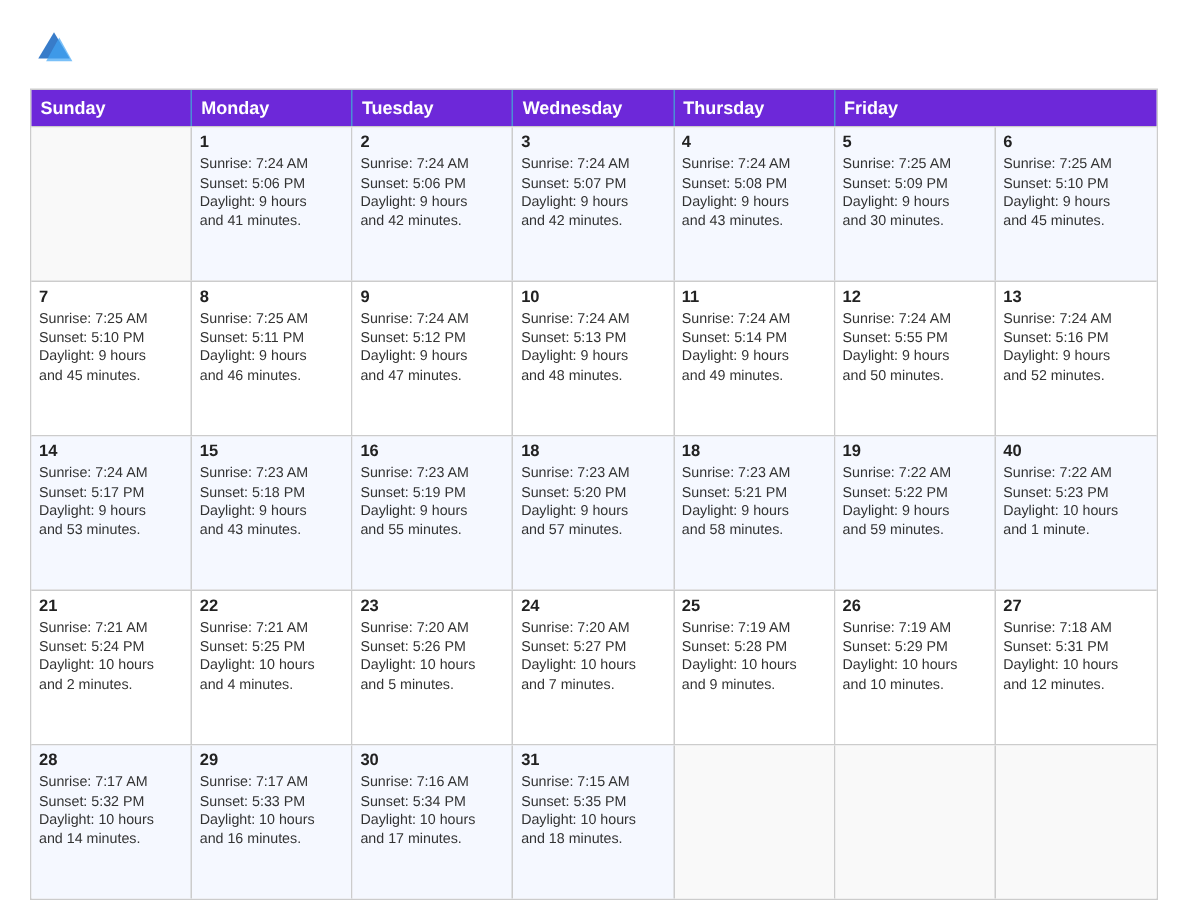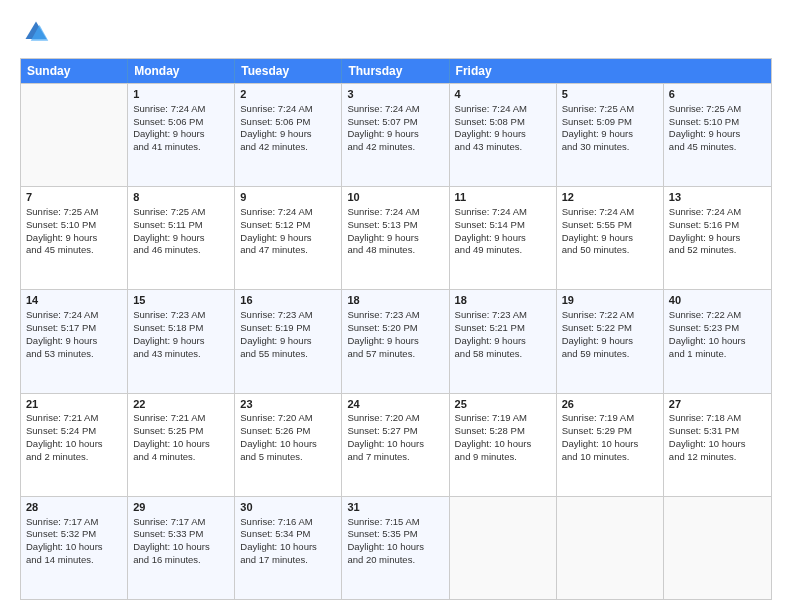--- a/index.html
+++ b/index.html
@@ -55,21 +55,21 @@
     }
     .calendar {
       flex: 1;
       display: flex;
       flex-direction: column;
       border: 1px solid #ccc;
     }
     .cal-header-row {
       display: grid;
       grid-template-columns: repeat(7, 1fr);
-      background: #3b82f6;
+      background: #6d28d9;
     }
     .cal-header-cell {
       color: #fff;
       font-size: 12px;
       font-weight: bold;
       padding: 5px 6px;
       text-align: left;
       border-right: 1px solid #4a8fd5;
     }
     .cal-header-cell:last-child { border-right: none; }
@@ -131,20 +131,21 @@
       <div class="month-title"></div>
       <div class="location"></div>
     </div>
   </div>
 
   <div class="calendar">
     <div class="cal-header-row">
     <div class="cal-header-cell">Sunday</div>
         <div class="cal-header-cell">Monday</div>
         <div class="cal-header-cell">Tuesday</div>
+        <div class="cal-header-cell">Wednesday</div>
         <div class="cal-header-cell">Thursday</div>
         <div class="cal-header-cell">Friday</div>
       </div>
     <div class="cal-body">
     <div class="cal-row">
           <div class="cal-cell empty"></div>
           <div class="cal-cell">
             <span class="day-num">1</span>
             <div>Sunrise: 7:24 AM</div>
             <div>Sunset: 5:06 PM</div>
@@ -360,21 +361,21 @@
             <div>Sunrise: 7:16 AM</div>
             <div>Sunset: 5:34 PM</div>
             <div>Daylight: 10 hours</div>
             <div>and 17 minutes.</div>
           </div>
           <div class="cal-cell">
             <span class="day-num">31</span>
             <div>Sunrise: 7:15 AM</div>
             <div>Sunset: 5:35 PM</div>
             <div>Daylight: 10 hours</div>
-            <div>and 20 minutes.</div>
+            <div>and 18 minutes.</div>
           </div>
           <div class="cal-cell empty"></div>
           <div class="cal-cell empty"></div>
           <div class="cal-cell empty"></div>
         </div>
       </div>
   </div>
 </div>
 
 </body></html>

